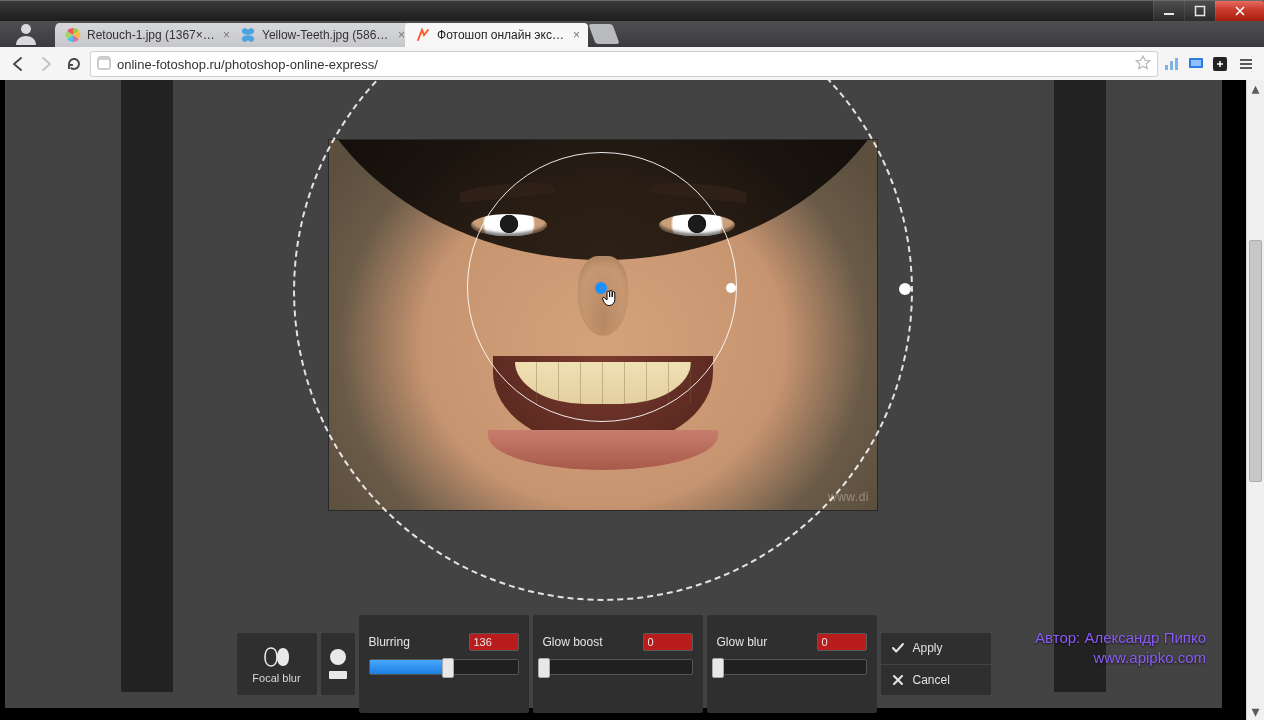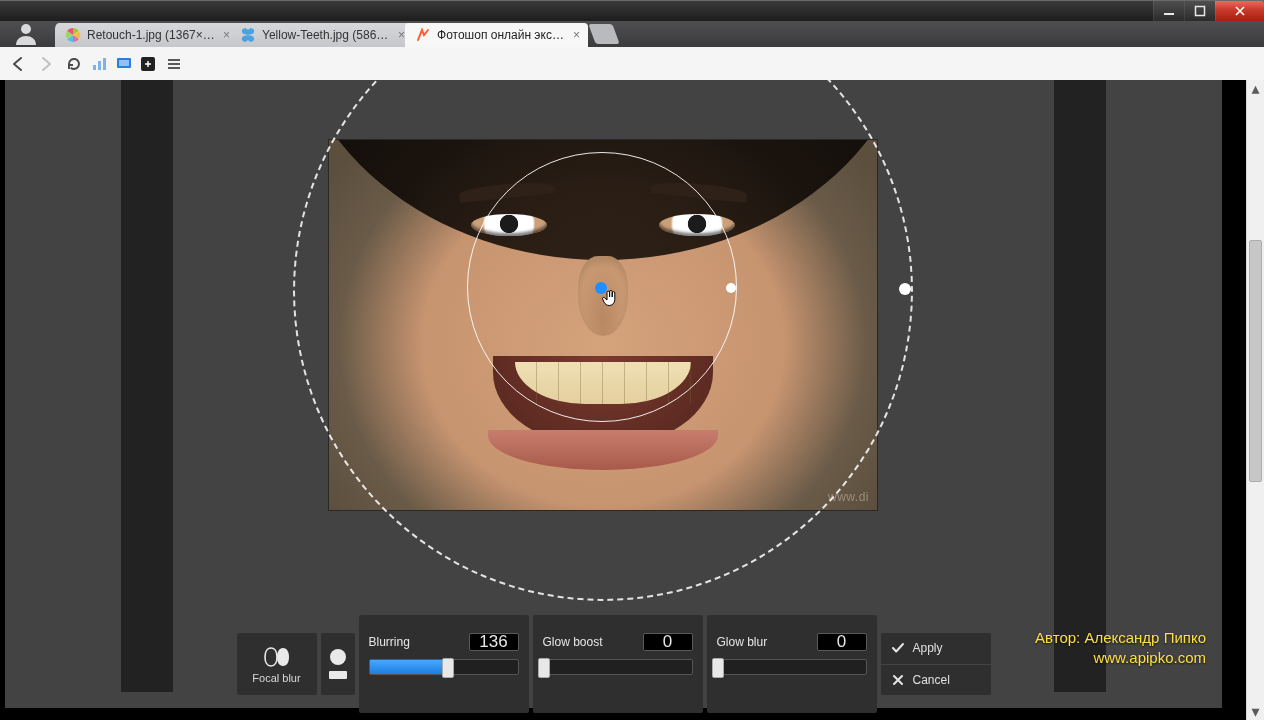--- a/index.html
+++ b/index.html
@@ -75,31 +75,31 @@
 .bbar{height:72px;background:transparent;display:flex;justify-content:center;align-items:center;gap:4px;padding-bottom:8px;z-index:5}
 .panel{background:#2f2f2f;height:62px;border-radius:2px;display:flex;align-items:center;color:#e6e6e6;font-size:12px}
 .panel.tool{flex-direction:column;justify-content:center;width:80px;}
 .panel.tool svg{display:block}
 .panel.tool .lbl{font-size:11px;color:#d8d8d8}
 .panel.shapes{width:34px;flex-direction:column;gap:6px;justify-content:center}
 .shape-circle{width:16px;height:16px;border-radius:50%;background:#e9e9e9}
 .shape-bar{width:18px;height:8px;background:#e9e9e9;border-radius:1px}
 .panel.slider{width:150px;flex-direction:column;align-items:stretch;padding:18px 10px;gap:8px}
 .slider-head{display:flex;justify-content:space-between;align-items:center}
-.slider-head .val{width:40px;height:16px;background:#000000;border:1px solid #5a5a5a;color:#e6e6e6;text-align:center;padding:0 4px;border-radius:2px;font-size:17px;line-height:16px}
+.slider-head .val{width:40px;height:16px;background:#b91c1c;border:1px solid #5a5a5a;color:#e6e6e6;text-align:left;padding:0 4px;border-radius:2px;font-size:11px;line-height:16px}
 .track{height:14px;background:#202020;border:1px solid #555;position:relative;border-radius:2px}
 .fill{position:absolute;left:0;top:0;bottom:0;background:linear-gradient(#49a7ff,#1b7fe0)}
 .thumb{position:absolute;top:-2px;width:10px;height:18px;background:#e8e8e8;border:1px solid #aaa;border-radius:2px;transform:translateX(-50%)}
 .panel.actions{width:110px;flex-direction:column;align-items:stretch}
 .actrow{flex:1;display:flex;align-items:center;gap:8px;padding:0 10px;color:#e0e0e0}
 .actrow+.actrow{border-top:1px solid #444}
 .actrow svg{flex:none}
 
 
-.author{position:absolute;right:40px;bottom:52px;text-align:right;color:#fde047;font-size:15px;text-shadow:0 1px 2px rgba(0,0,0,.8);line-height:1.35;z-index:6}
+.author{position:absolute;right:40px;bottom:52px;text-align:right;color:#8b5cf6;font-size:15px;text-shadow:0 1px 2px rgba(0,0,0,.8);line-height:1.35;z-index:6}
 
 
 .vscroll{width:17px;background:#f0f0f0;border-left:1px solid #d7d7d7;position:relative}
 .vscroll .btn{height:17px;background:#f0f0f0;display:flex;align-items:center;justify-content:center;color:#5b5b5b;position:absolute;left:0;right:0}
 .vscroll .btn.up{top:0}
 .vscroll .btn.down{bottom:0}
 .vscroll .tthumb{position:absolute;left:2px;right:2px;top:160px;height:240px;background:#c7c7c7;border:1px solid #adadad;border-radius:2px}
 
 
 .ytbar{position:absolute;left:0;right:0;bottom:0;height:12px;background:#000}
@@ -180,20 +180,34 @@
   <div class="toolbtn disabled">
     <svg width="18" height="18">
           <path d="M6 3 L13 9 L6 15" stroke="#c2c2c2" stroke-width="2" fill="none" stroke-linecap="round" stroke-linejoin="round"></path>
         </svg>
   </div>
   <div class="toolbtn">
     <svg width="18" height="18">
           <path d="M4 9a5 5 0 1 1 1.7 3.7" stroke="#4b4b4b" stroke-width="2" fill="none"></path>
           <path d="M4 14v-4h4" stroke="#4b4b4b" stroke-width="2" fill="none"></path>
         </svg>
+  </div>
+  <div class="omnibox">
+    <span class="globe">
+      <svg width="14" height="14" viewBox="0 0 14 14">
+            <rect x="1" y="1" width="12" height="12" rx="1.5" fill="none" stroke="#9a9a9a"></rect>
+            <rect x="1" y="1" width="12" height="3" fill="#cfcfcf"></rect>
+          </svg>
+    </span>
+    <span>online-fotoshop.ru/photoshop-online-express/</span>
+    <span style="margin-left:auto" class="star">
+      <svg width="16" height="16" viewBox="0 0 16 16">
+            <path d="M8 1l2 4.3 4.7.5-3.5 3.2 1 4.6L8 11.3 3.8 13.6l1-4.6L1.3 5.8 6 5.3z" fill="none" stroke="#b8b8b8" stroke-width="1.2"></path>
+          </svg>
+    </span>
   </div>
   <div class="exticon">
     <svg width="18" height="18" viewBox="0 0 18 18">
           <rect x="2" y="10" width="3" height="5" fill="#7fb2e5"></rect>
           <rect x="7" y="6" width="3" height="9" fill="#7fb2e5"></rect>
           <rect x="12" y="3" width="3" height="12" fill="#7fb2e5"></rect>
         </svg>
   </div>
   <div class="exticon">
     <svg width="18" height="18" viewBox="0 0 18 18">

